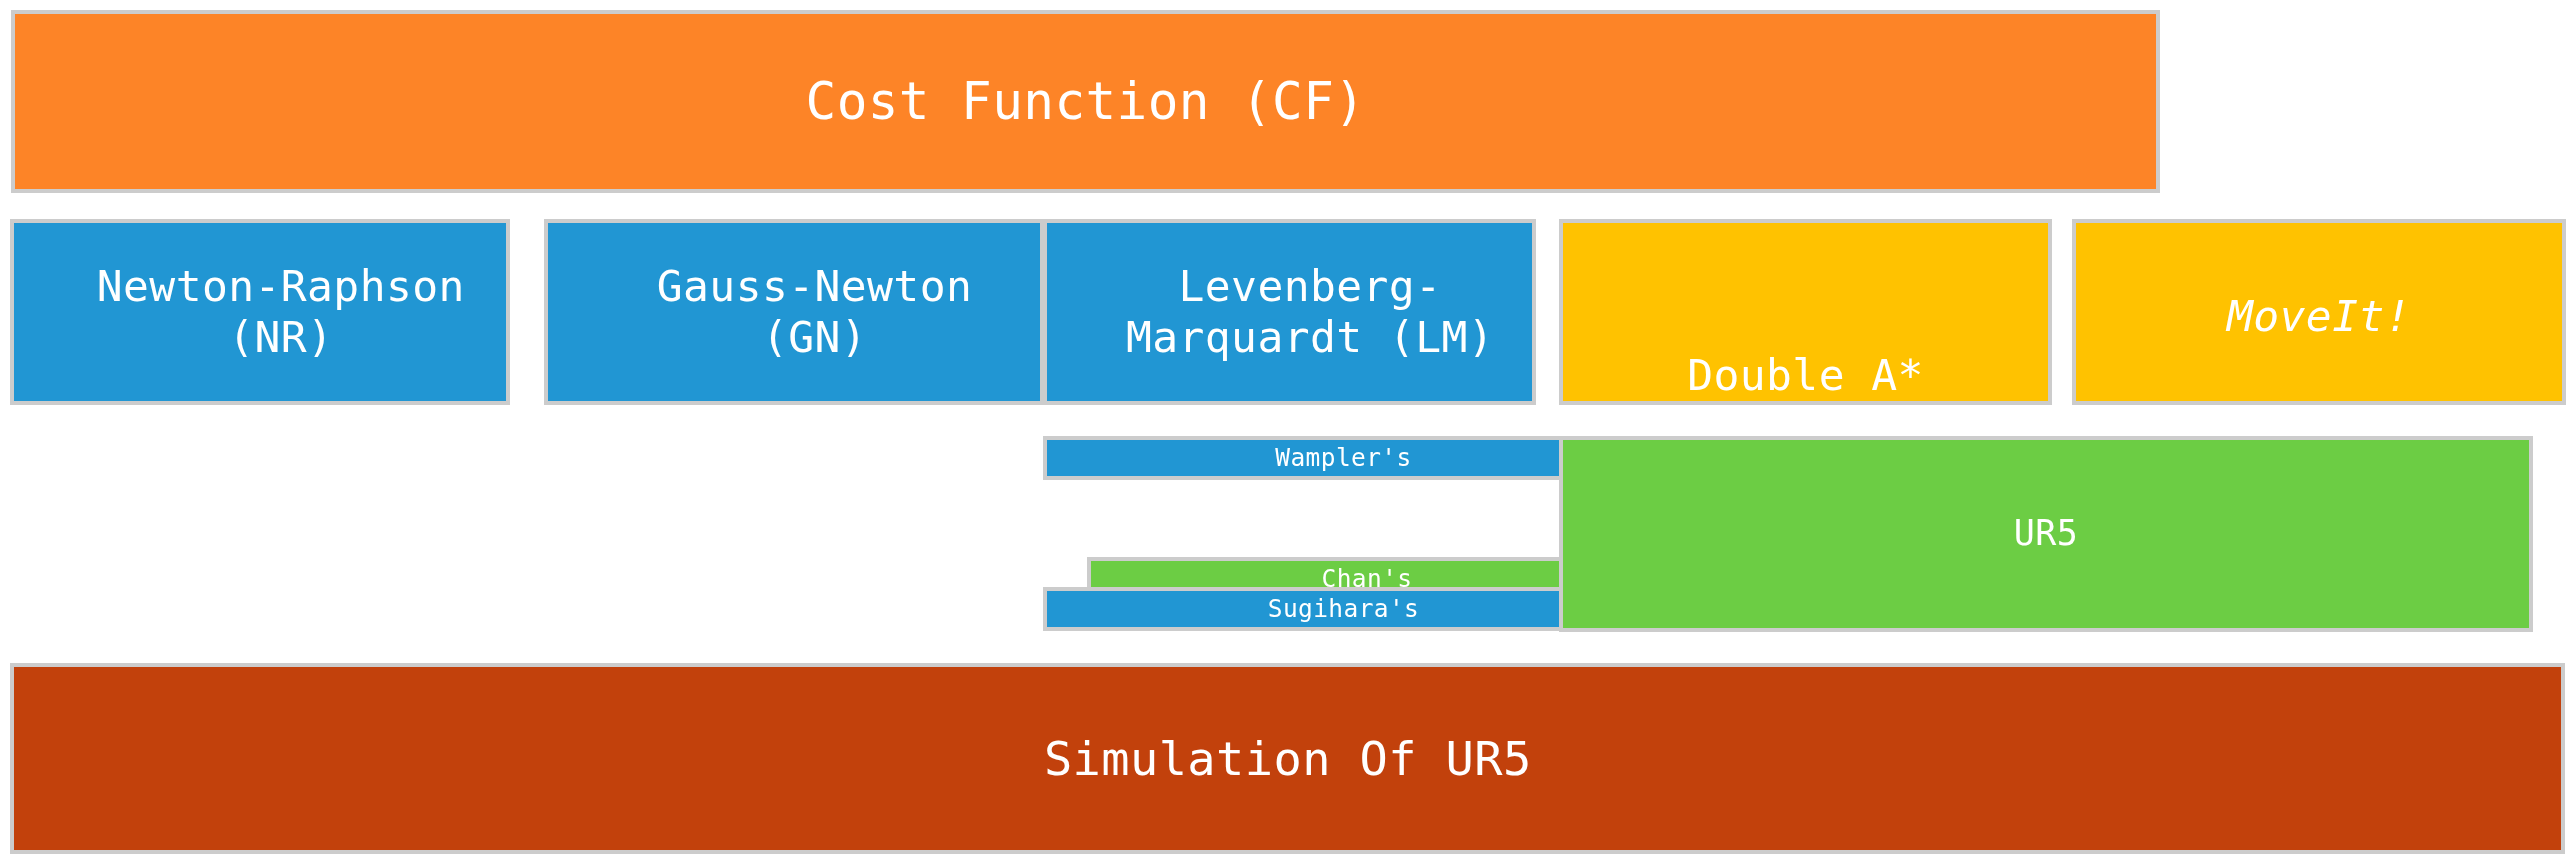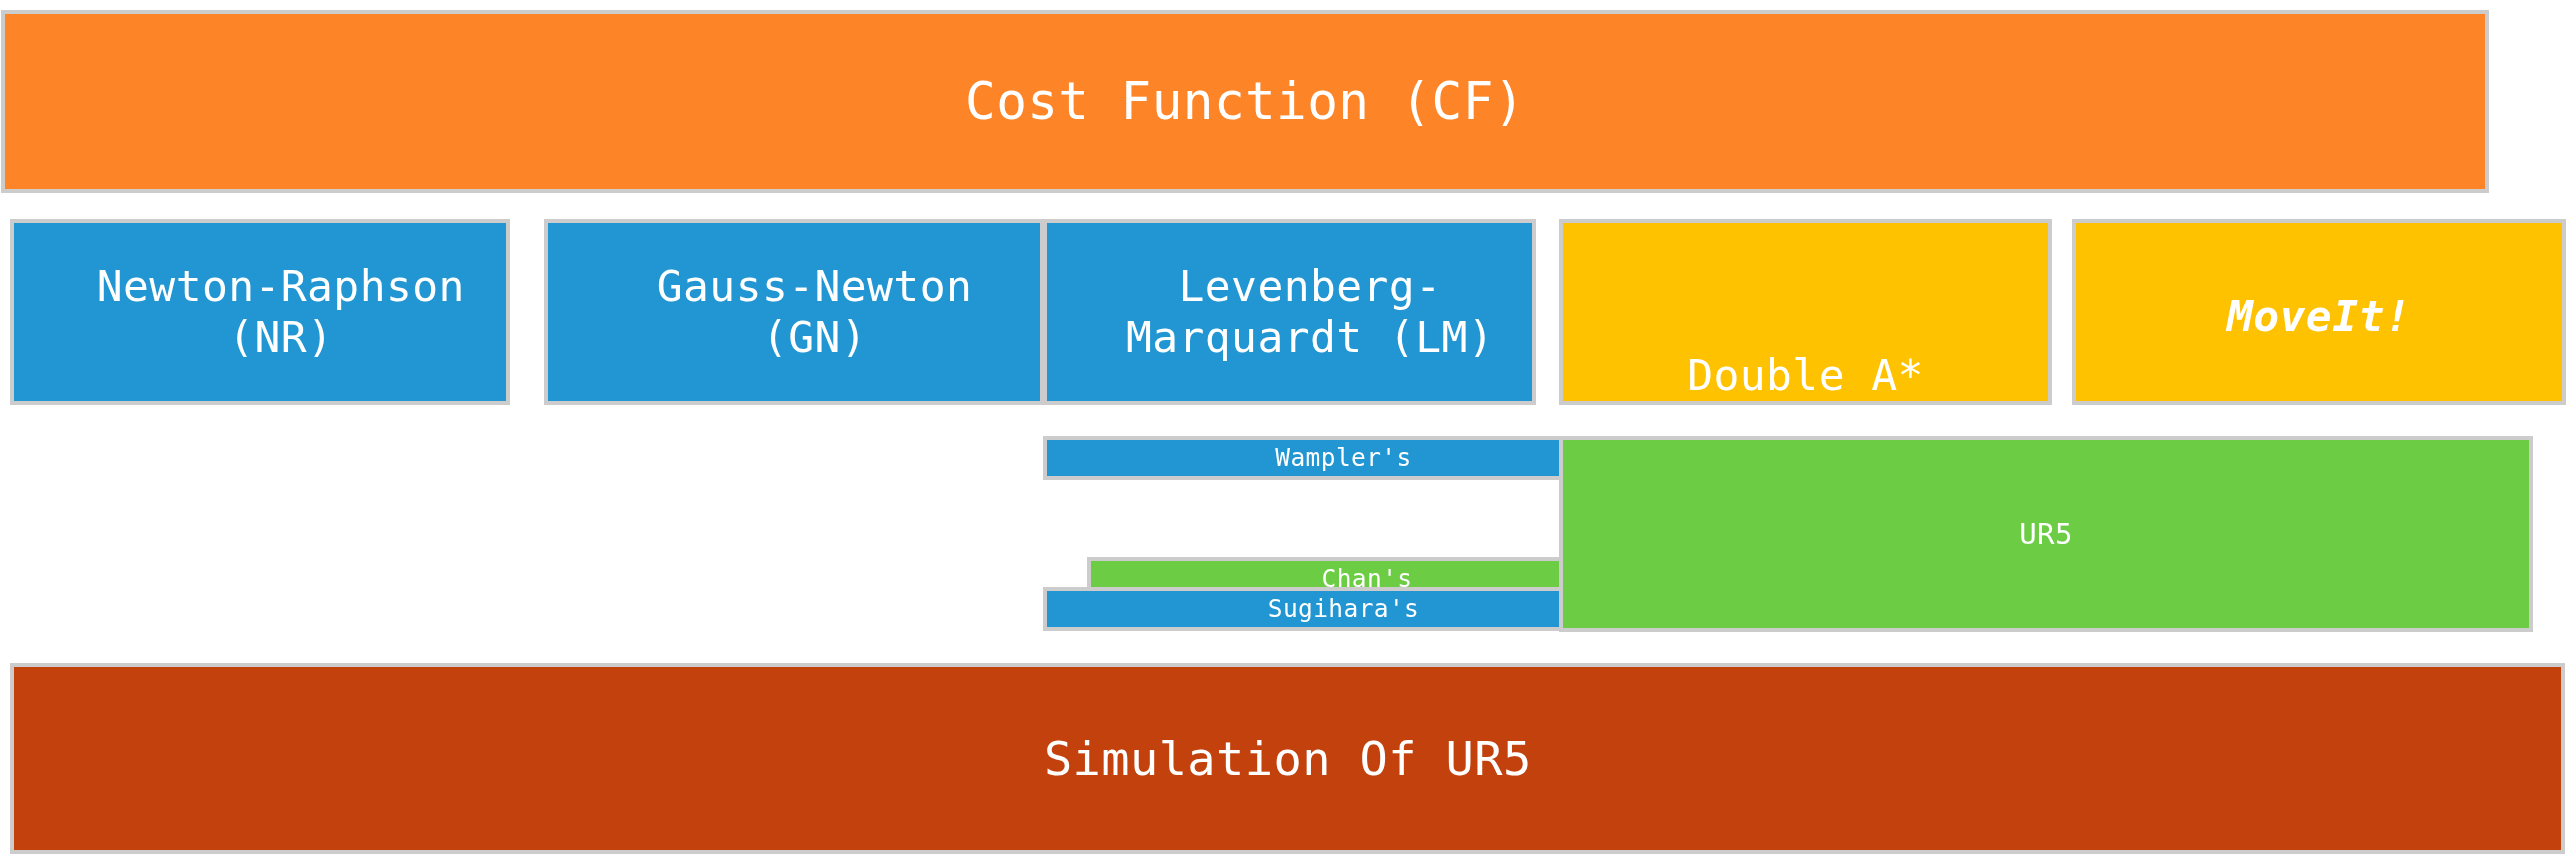--- a/index.html
+++ b/index.html
@@ -38,59 +38,59 @@
 
   
   .c-orange { background: #fd8427; }
   .c-blue   { background: #2196d3; padding-left: 41px; }
   .c-amber  { background: #ffc200; }
   .c-green  { background: #6ccd44; }
   .c-purple { background: #c2410c; }
 
   
   #banner {
-    left: 1px;
+    left: 11px;
     top: 10.3px;
-    width: 2488px;
+    width: 2149px;
     height: 183px;
     font-size: 51px;
   }
 
   
   .method {
     top: 219px;
     height: 186px;
     font-size: 43px;
   }
   #m0 { left: 10.3px;   width: 500px;  }
   #m1 { left: 544px;  width: 500px;  }
   #m2 { left: 1043px; width: 493px;  }
   #m3 { left: 1559px; width: 493px; align-items: flex-end;  }
   #m4 { left: 2072px; width: 494px;  }
 
-  #m4 .lbl { font-style: italic; font-weight: bold; margin-top: 8px; }
+  #m4 .lbl { font-style: italic; font-weight: normal; margin-top: 8px; }
 
   
   .subbar {
     left: 1043px;
     width: 560px;
     height: 44px;
     font-size: 24.5px;
   }
   #s0 { top: 436px; }
   #s1 { top: 557px; margin-left: 44px; }
   #s2 { top: 587px; }
 
   
   #robot {
     left: 1559px;
     top: 436px;
     width: 974px;
     height: 196px;
-    font-size: 29px;
+    font-size: 35px;
   }
 
   
   #footer {
     left: 10.3px;
     top: 663px;
     width: 2555px;
     height: 191px;
     font-size: 47px;
   }

